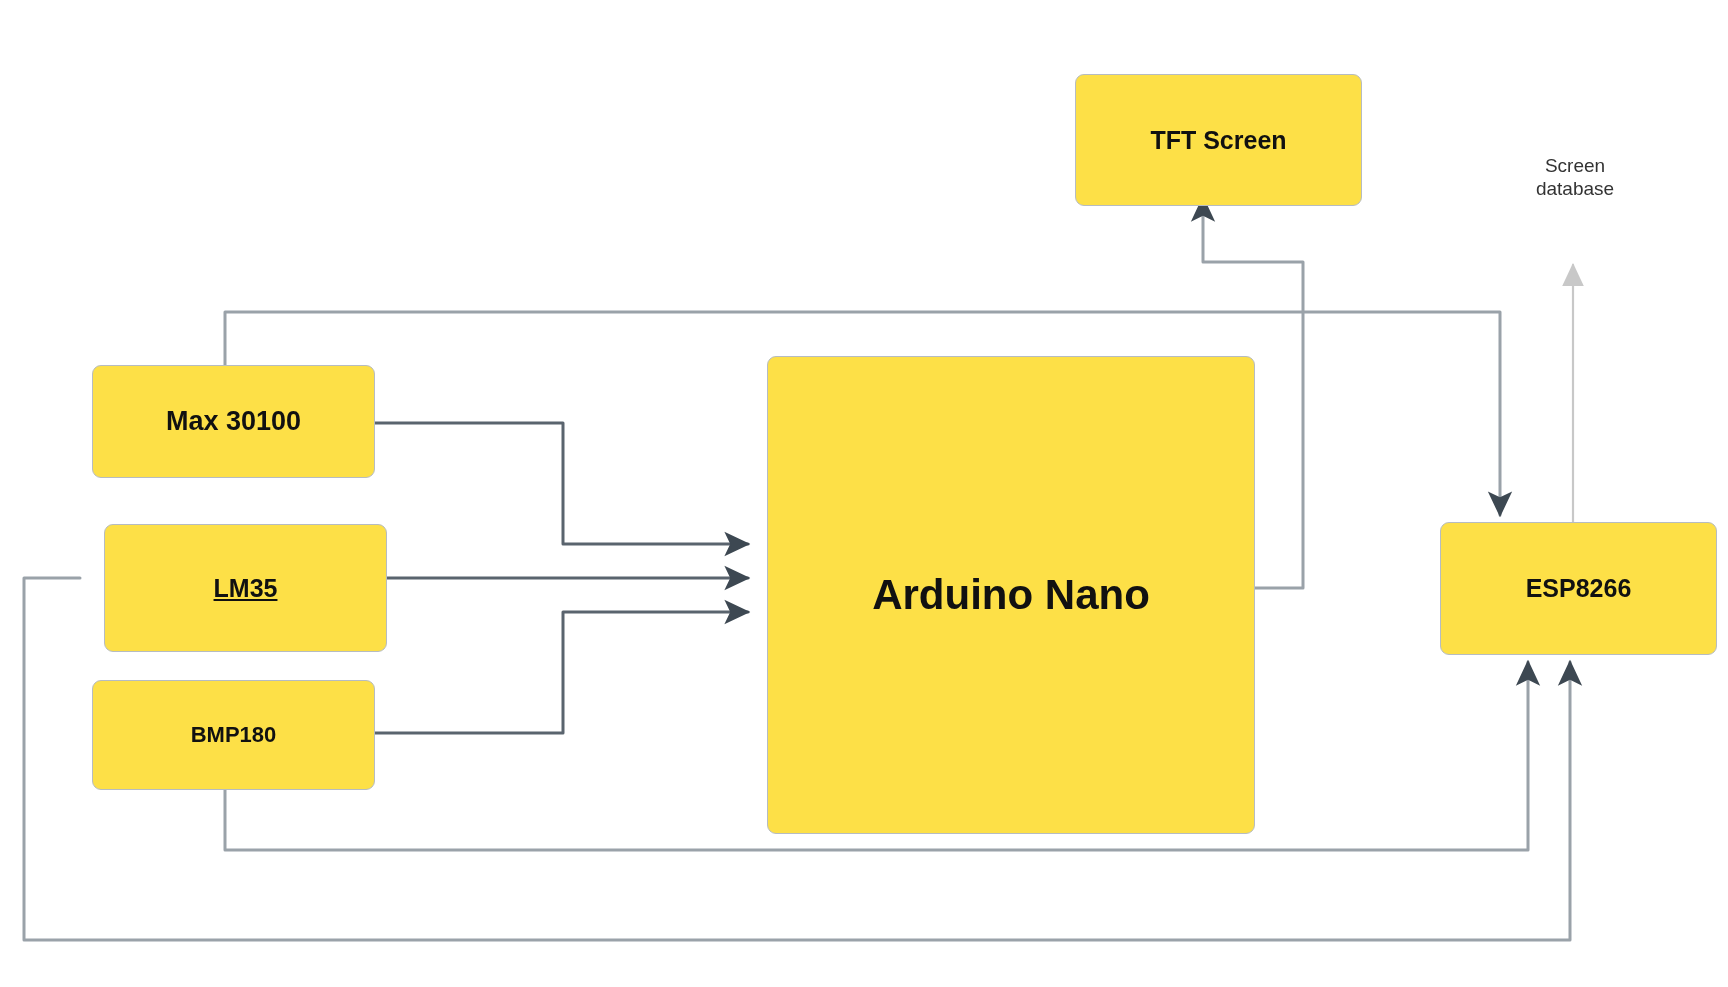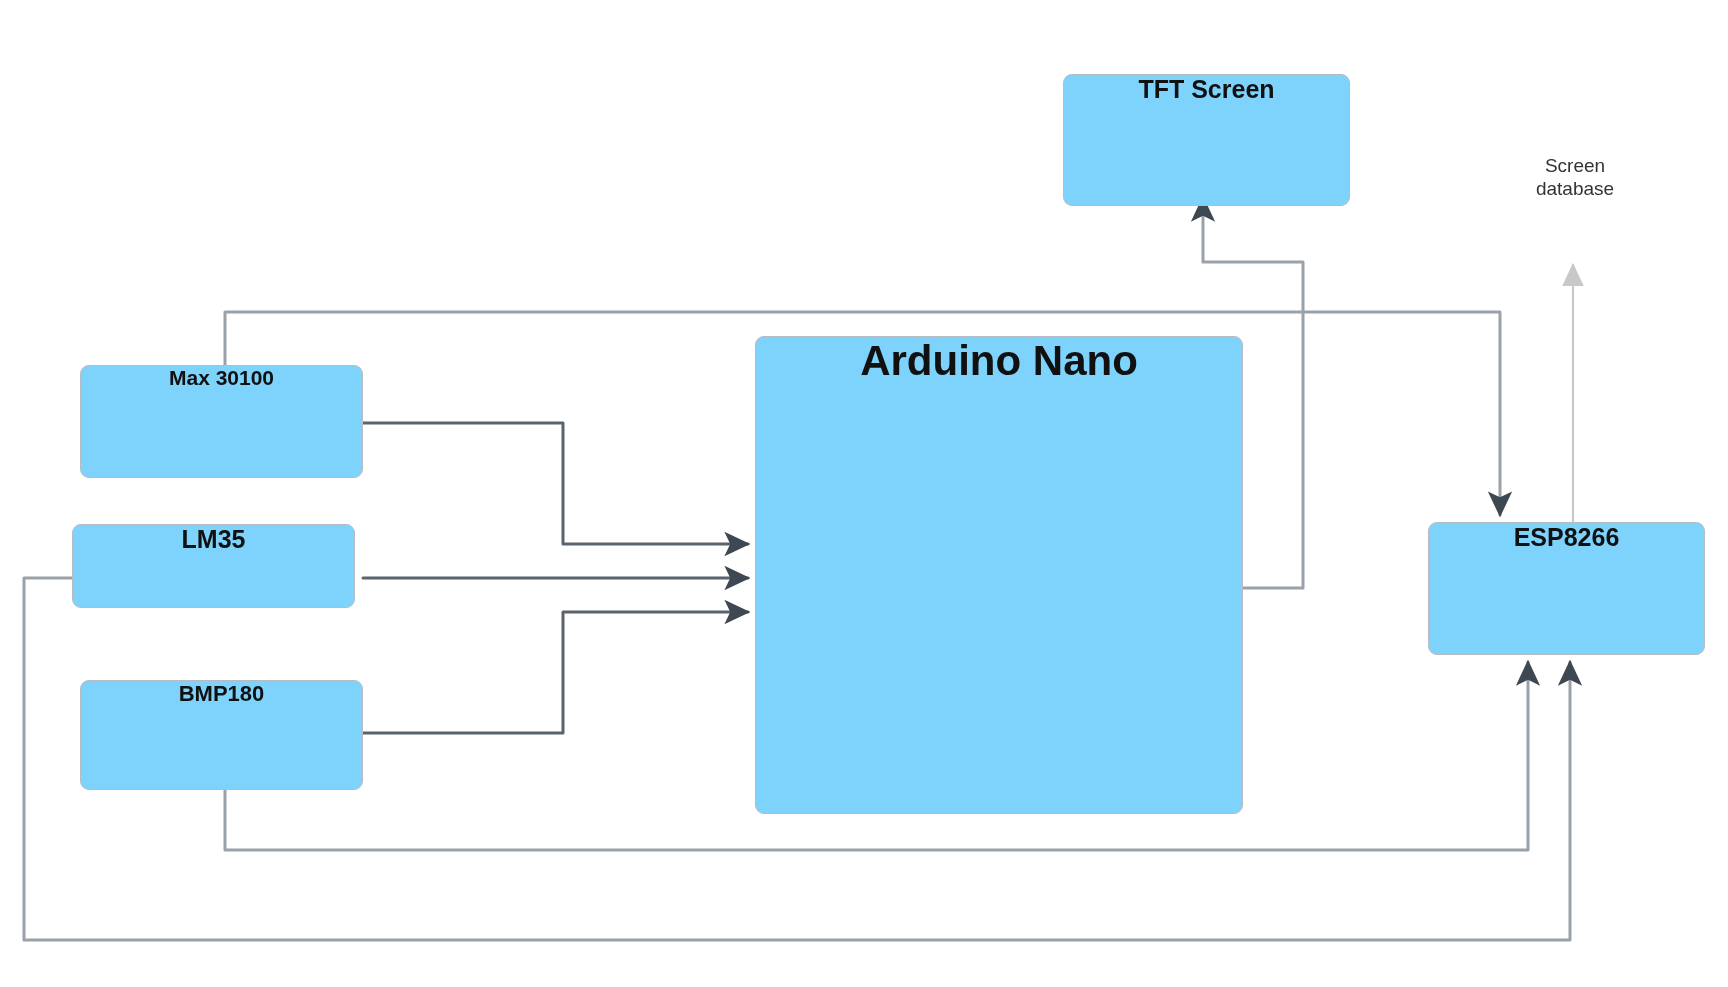--- a/index.html
+++ b/index.html
@@ -22,39 +22,40 @@
     position: absolute;
     left: 0;
     top: 0;
     width: 1728px;
     height: 987px;
     pointer-events: none;
   }
   .node {
     position: absolute;
     box-sizing: border-box;
-    background: #7dd3fc;
+    background: #fde047;
     border: 1.6px solid #b6bcc2;
     border-radius: 9px;
     display: flex;
-    align-items: flex-start;
+    align-items: center;
     justify-content: center;
     text-align: center;
     color: #111111;
     font-weight: bold;
     z-index: 3;
+    margin-left: 12px;
   }
   .node-label {
     display: block;
     line-height: 1.15;
   }
-  #node-max30100 { left: 80px;  top: 365px; width: 283px; height: 113px; font-size: 21px; }
-  #node-lm35     { left: 72px;  top: 524px; width: 283px; height: 84px; font-size: 25px; }
+  #node-max30100 { left: 80px;  top: 365px; width: 283px; height: 113px; font-size: 27px; }
+  #node-lm35     { left: 92px;  top: 524px; width: 283px; height: 128px; font-size: 25px; text-decoration: underline; }
   #node-bmp180   { left: 80px;  top: 680px; width: 283px; height: 110px; font-size: 22px; }
-  #node-arduino  { left: 755px; top: 336px; width: 488px; height: 478px; font-size: 42px; }
+  #node-arduino  { left: 755px; top: 356px; width: 488px; height: 478px; font-size: 42px; }
   #node-tft      { left: 1063px;top: 74px;  width: 287px; height: 132px; font-size: 25px; }
   #node-esp8266  { left: 1428px;top: 522px; width: 277px; height: 133px; font-size: 25px; }
 
   
   #mysql-group {
     position: absolute;
     left: 1510px;
     top: 36px;
     width: 130px;
     height: 185px;

